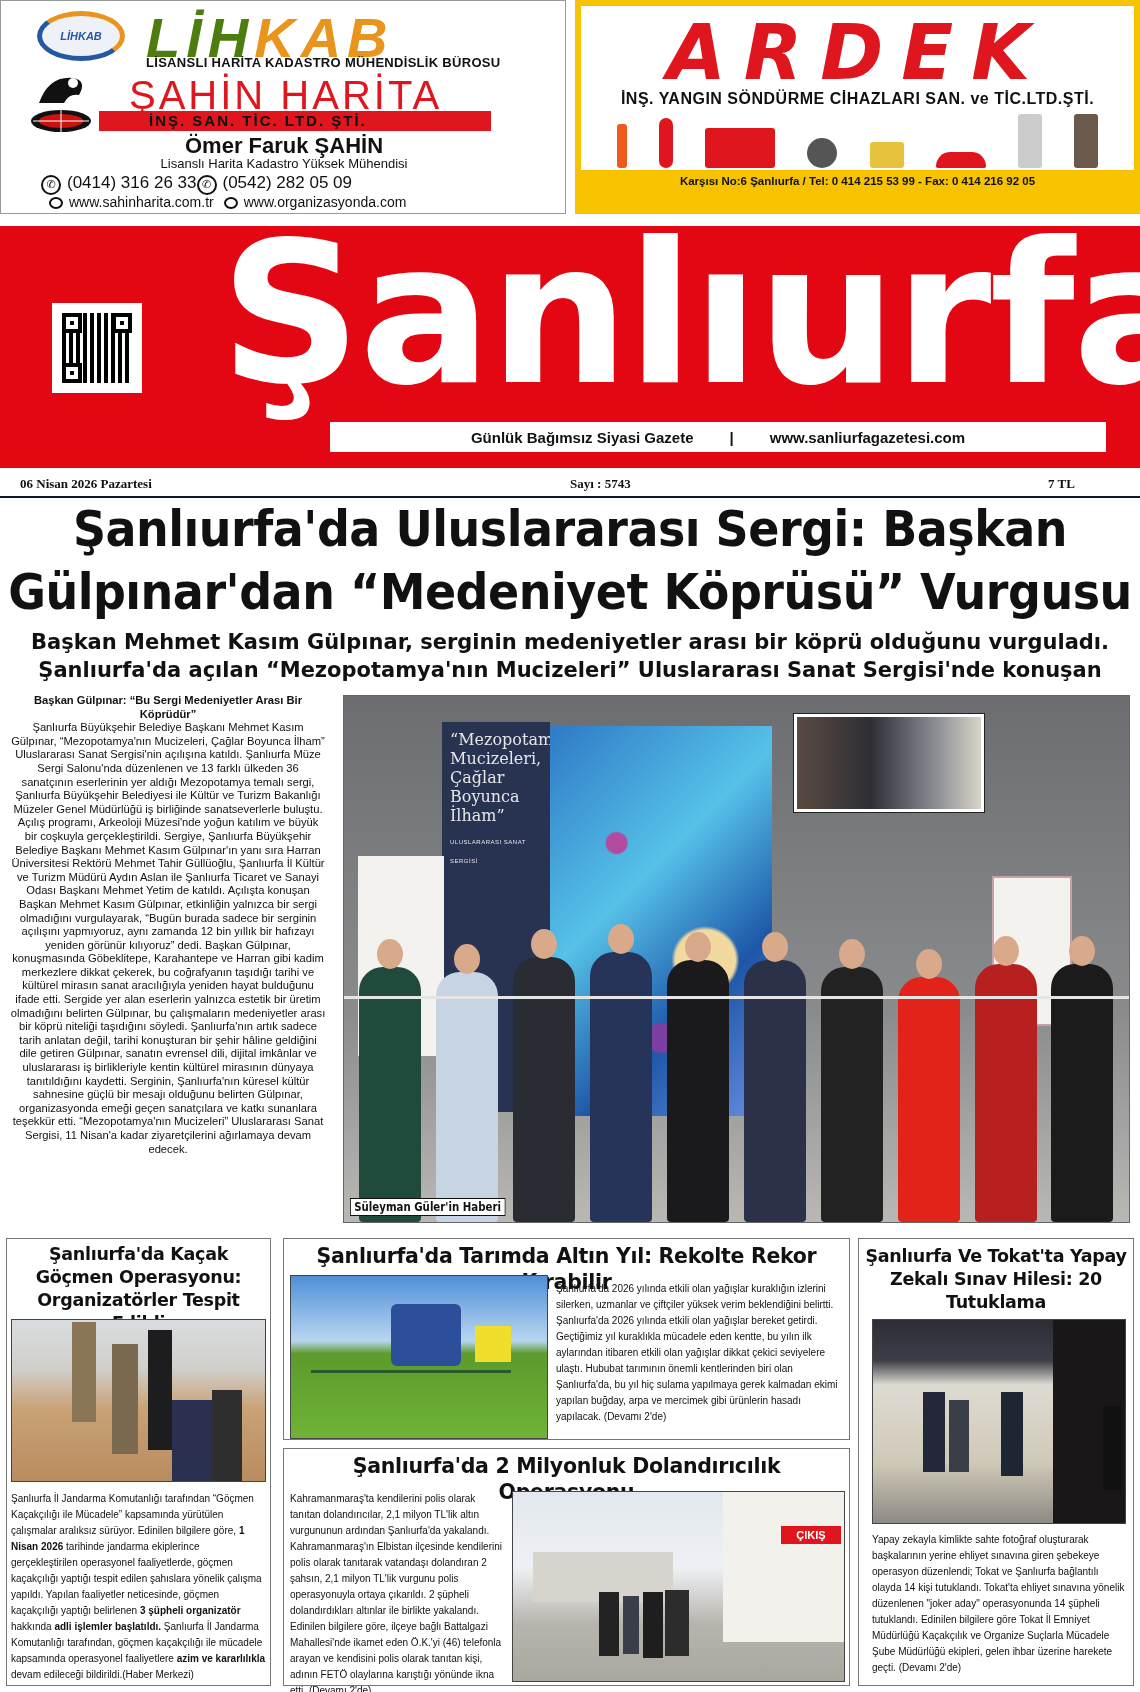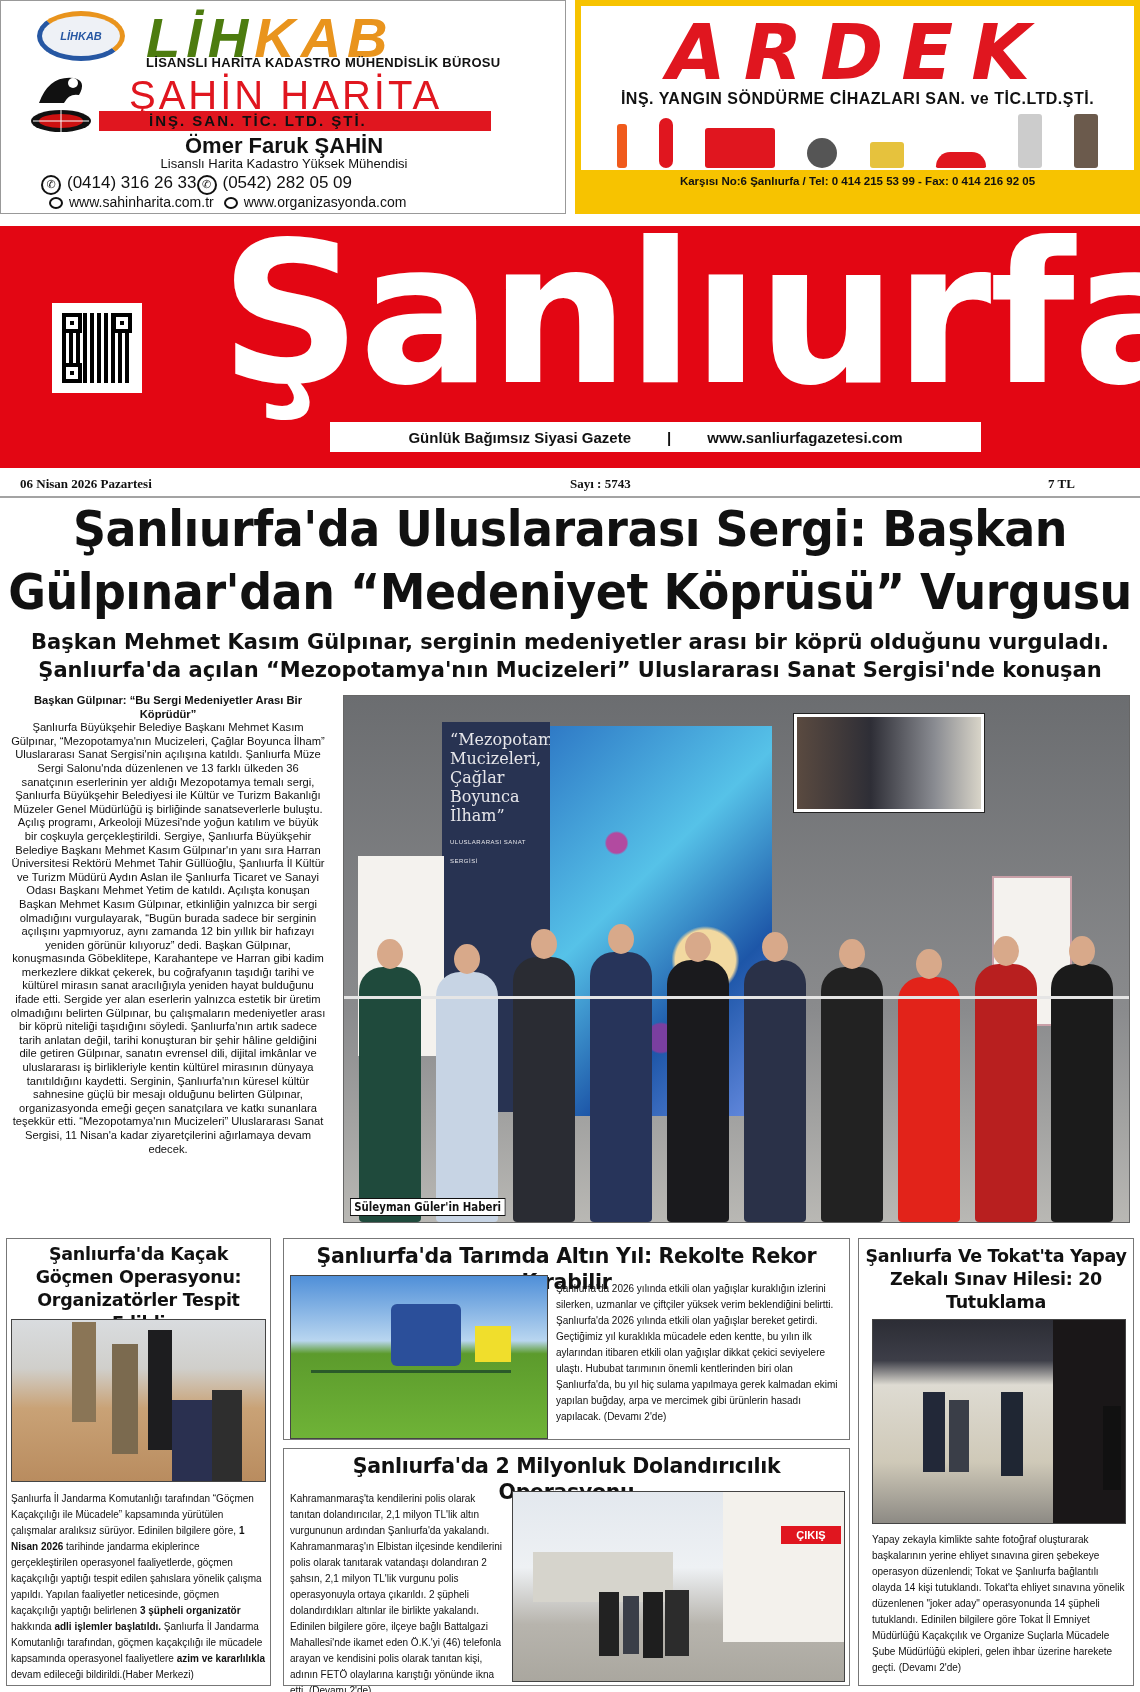--- a/index.html
+++ b/index.html
@@ -32,23 +32,23 @@
 
   
   .masthead { left: 0; top: 226px; width: 1140px; height: 242px; background: #e30613; }
   .qr { left: 52px; top: 77px; width: 90px; height: 90px; background: #fff; padding: 10px; }
   .qr-grid { width: 70px; height: 70px; background:
       repeating-linear-gradient(90deg, #000 0 4px, #fff 4px 7px),
       #000; position: relative; }
   .qr-corner { position: absolute; width: 20px; height: 20px; border: 4px solid #000; background: #fff; }
   .qr-corner::after { content: ""; position: absolute; left: 4px; top: 4px; width: 4px; height: 4px; background: #000; }
   .mast-title { left: 220px; top: -10px; font-size: 196px; font-weight: bold; color: #fff; letter-spacing: -2px; line-height: 1; font-family: "DejaVu Sans", sans-serif; }
-  .mast-bar { left: 330px; top: 196px; width: 651px; height: 30px; background: #fff; display: flex; align-items: center; justify-content: center; gap: 36px; font-size: 15px; font-weight: bold; }
-
-  .dateline { left: 0; top: 468px; width: 1140px; height: 30px; border-bottom: 2px solid #a3a3a3; font-family: "Liberation Serif", serif; font-weight: bold; font-size: 13px; }
+  .mast-bar { left: 330px; top: 196px; width: 776px; height: 30px; background: #fff; display: flex; align-items: center; justify-content: center; gap: 36px; font-size: 15px; font-weight: bold; }
+
+  .dateline { left: 0; top: 468px; width: 1140px; height: 30px; border-bottom: 2px solid #0f172a; font-family: "Liberation Serif", serif; font-weight: bold; font-size: 13px; }
   .dateline span { position: absolute; top: 8px; }
 
   
   .headline { left: 0; width: 1140px; top: 502px; text-align: center; font-family: "DejaVu Sans", sans-serif; font-weight: bold; font-size: 46px; line-height: 58px; transform: scaleY(1.08); letter-spacing: -0.5px; }
   .subhead { left: 0; width: 1140px; top: 628px; text-align: center; font-family: "DejaVu Sans", sans-serif; font-weight: bold; font-size: 21px; line-height: 28px; }
 
   
   .main-text { left: 10px; top: 694px; width: 316px; font-size: 11.2px; line-height: 13.6px; text-align: center; }
   .main-text b { display: block; }
   .main-photo { left: 343px; top: 695px; width: 787px; height: 528px; border: 1px solid #666; background: linear-gradient(180deg, #6b6d70 0%, #8a8b8d 60%, #b9b8b4 100%); overflow: hidden; }

